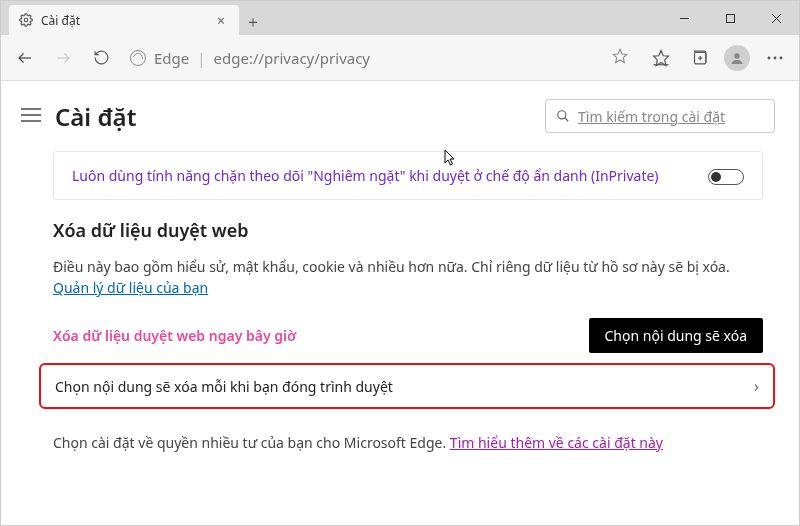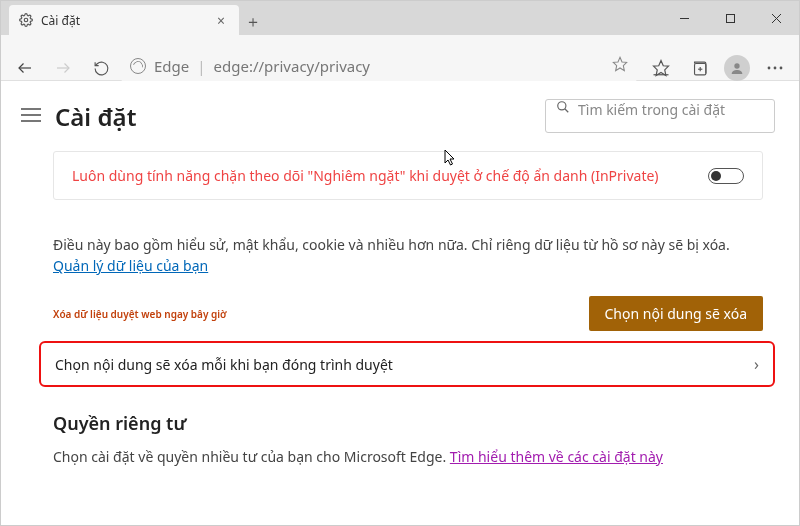--- a/index.html
+++ b/index.html
@@ -50,21 +50,21 @@
     width: 46px;
     display: flex;
     align-items: center;
     justify-content: center;
     color: #333;
   }
   .win-btn svg { width: 11px; height: 11px; }
   
   .toolbar {
     display: flex;
-    align-items: flex-start;
+    align-items: center;
     height: 46px;
     background: #f6f6f6;
     padding: 15px 6px;
     gap: 2px;
     border-bottom: 1px solid #e0e0e0;
   }
   .tb-btn {
     width: 36px; height: 36px;
     display:flex; align-items:center; justify-content:center;
     color:#555;
@@ -104,37 +104,38 @@
     gap: 14px;
   }
   .hamburger { width:20px; color:#555; }
   .page-title { font-size: 24px; font-weight:600; margin:0; flex:1; color:#222;}
   .search-box {
     width: 230px;
     height: 34px;
     border: 1px solid #ccc;
     border-radius: 3px;
     display:flex;
-    align-items:flex-start;
+    align-items:center;
     padding: 0 10px;
     gap: 8px;
     color:#888;
     font-size:14px;
+    text-decoration:underline;
   }
   .search-box svg { width:14px; height:14px; stroke:#666; }
   .settings-body { padding: 8px 36px 0 52px; }
   .toggle-row {
     border: 1px solid #e6e6e6;
     border-radius: 3px;
     padding: 14px 18px;
     display:flex;
-    align-items:center;
+    align-items:flex-end;
     font-size:14px;
-    color:#ef4444;
-    margin-bottom: 34px;
+    color:#6d28d9;
+    margin-bottom: 18px;
   }
   .toggle {
     margin-left:auto;
     width: 36px; height: 16px;
     border: 1px solid #555;
     border-radius: 10px;
     position:relative;
     background:#fff;
   }
   .toggle::after {
@@ -146,24 +147,24 @@
     background:#333;
   }
   .section-h { font-size: 18px; font-weight:600; margin: 0 0 14px; color:#222;}
   .section-p { font-size: 14px; color:#444; margin: 0 0 20px; line-height:1.5;}
   .section-p a { color:#0067b8; text-decoration: underline; text-align: center;}
   .clear-row {
     display:flex;
     align-items:center;
     margin-bottom: 10px;
   }
-  .clear-label { font-size:10px; font-weight:600; color:#c2410c; }
+  .clear-label { font-size:14px; font-weight:600; color:#ec4899; }
   .primary-btn {
     margin-left:auto;
-    background:#a16207;
+    background:#000000;
     color:#fff;
     font-size:14px;
     padding: 8px 16px;
     border-radius:2px;
   }
   .highlight-row {
     border: 2px solid #e11;
     border-radius: 6px;
     padding: 10px 14px;
     display:flex;
@@ -297,35 +298,35 @@
       <span>Tìm kiếm trong cài đặt</span>
     </div>
   </div>
 
   <div class="settings-body">
     <div class="toggle-row">
       <span>Luôn dùng tính năng chặn theo dõi "Nghiêm ngặt" khi duyệt ở chế độ ẩn danh (InPrivate)</span>
       <div class="toggle"></div>
     </div>
 
+    <h2 class="section-h">Xóa dữ liệu duyệt web</h2>
     <p class="section-p">
       <span>Điều này bao gồm hiểu sử, mật khẩu, cookie và nhiều hơn nữa. Chỉ riêng dữ liệu từ hồ sơ này sẽ bị xóa. </span><a href="#">Quản lý dữ liệu của bạn</a>
     </p>
 
     <div class="clear-row">
       <span class="clear-label">Xóa dữ liệu duyệt web ngay bây giờ</span>
       <div class="primary-btn">Chọn nội dung sẽ xóa</div>
     </div>
 
     <div class="highlight-row">
       <span>Chọn nội dung sẽ xóa mỗi khi bạn đóng trình duyệt</span>
       <span class="chevron">›</span>
     </div>
 
-    <h2 class="section-h2">Quyền riêng tư</h2>
     <p class="section-p2">
       <span>Chọn cài đặt về quyền nhiều tư của bạn cho Microsoft Edge. </span><a href="#">Tìm hiểu thêm về các cài đặt này</a>
     </p>
   </div>
 
   <div class="cursor">
     <svg viewBox="0 0 12 18">
         <path d="M1 1 L1 14 L4 11 L6.5 16 L8.5 15 L6 10 L10 10 Z" fill="#fff" stroke="#000" stroke-width="1"></path>
       </svg>
   </div>

